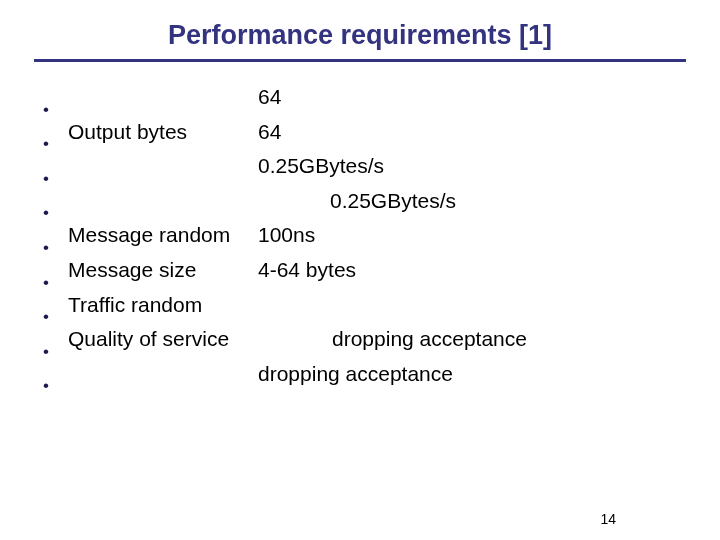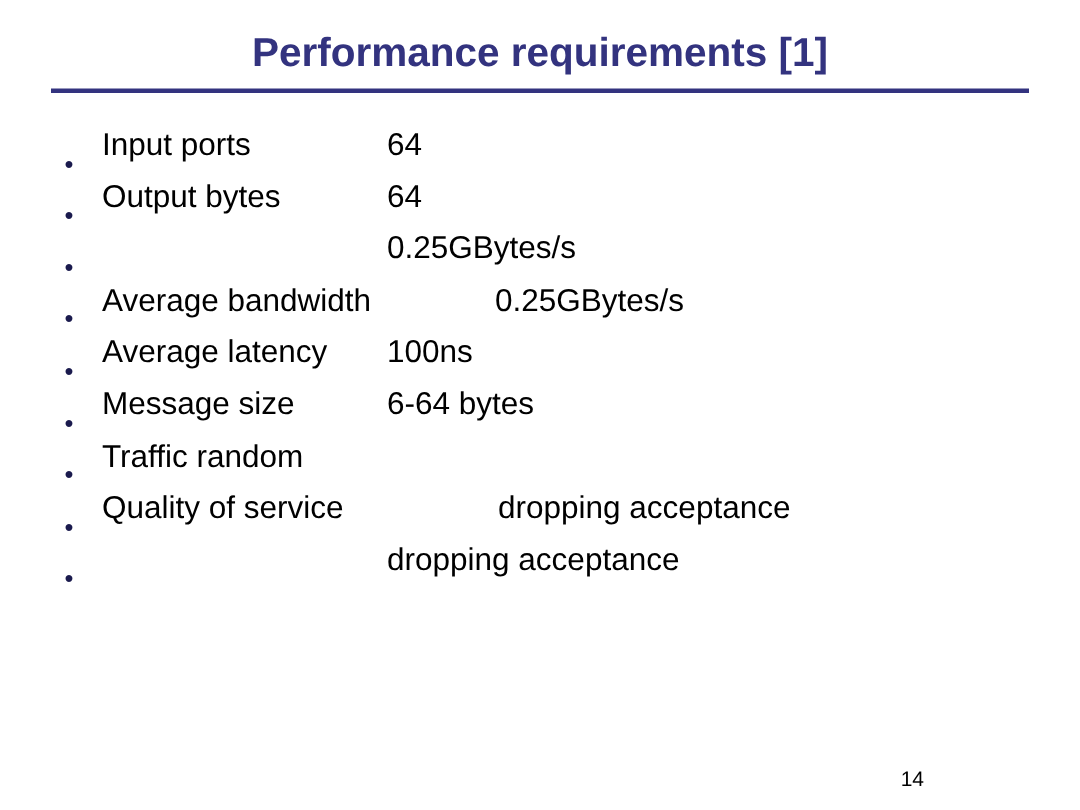--- a/index.html
+++ b/index.html
@@ -108,26 +108,26 @@
 
 <div class="slide">
 
   <div class="title-block">
     <div class="slide-title">Performance requirements [1]</div>
   </div>
 
   <div class="title-rule"></div>
 
   <div class="bullet-list" id="bullet-list">
-      <div class="bullet-row"><span class="bullet-marker">•</span><span class="row-text"><span class="row-label">Input ports</span><span class="row-value" style="left: 190px;">64</span></span></div>
+      <div class="bullet-row"><span class="bullet-marker">•</span><span class="row-text"><span class="row-value" style="left: 190px;">64</span></span></div>
       <div class="bullet-row"><span class="bullet-marker">•</span><span class="row-text"><span class="row-label">Output bytes</span><span class="row-value" style="left: 190px;">64</span></span></div>
       <div class="bullet-row"><span class="bullet-marker">•</span><span class="row-text"><span class="row-value" style="left: 190px;">0.25GBytes/s</span></span></div>
-      <div class="bullet-row"><span class="bullet-marker">•</span><span class="row-text"><span class="row-label">Average bandwidth</span><span class="row-value" style="left: 262px;">0.25GBytes/s</span></span></div>
-      <div class="bullet-row"><span class="bullet-marker">•</span><span class="row-text"><span class="row-label">Average latency</span><span class="row-value" style="left: 190px;">100ns</span></span></div>
-      <div class="bullet-row"><span class="bullet-marker">•</span><span class="row-text"><span class="row-label">Message size</span><span class="row-value" style="left: 190px;">6-64 bytes</span></span></div>
+      <div class="bullet-row"><span class="bullet-marker">•</span><span class="row-text"><span class="row-value" style="left: 262px;">0.25GBytes/s</span></span></div>
+      <div class="bullet-row"><span class="bullet-marker">•</span><span class="row-text"><span class="row-label">Message random</span><span class="row-value" style="left: 190px;">100ns</span></span></div>
+      <div class="bullet-row"><span class="bullet-marker">•</span><span class="row-text"><span class="row-label">Message size</span><span class="row-value" style="left: 190px;">4-64 bytes</span></span></div>
       <div class="bullet-row"><span class="bullet-marker">•</span><span class="row-text"><span class="row-label">Traffic random</span></span></div>
       <div class="bullet-row"><span class="bullet-marker">•</span><span class="row-text"><span class="row-label">Quality of service</span><span class="row-value" style="left: 264px;">dropping acceptance</span></span></div>
       <div class="bullet-row"><span class="bullet-marker">•</span><span class="row-text"><span class="row-value" style="left: 190px;">dropping acceptance</span></span></div>
     </div>
 
   <div class="page-number">14</div>
 
 </div>
 
 </body></html>

